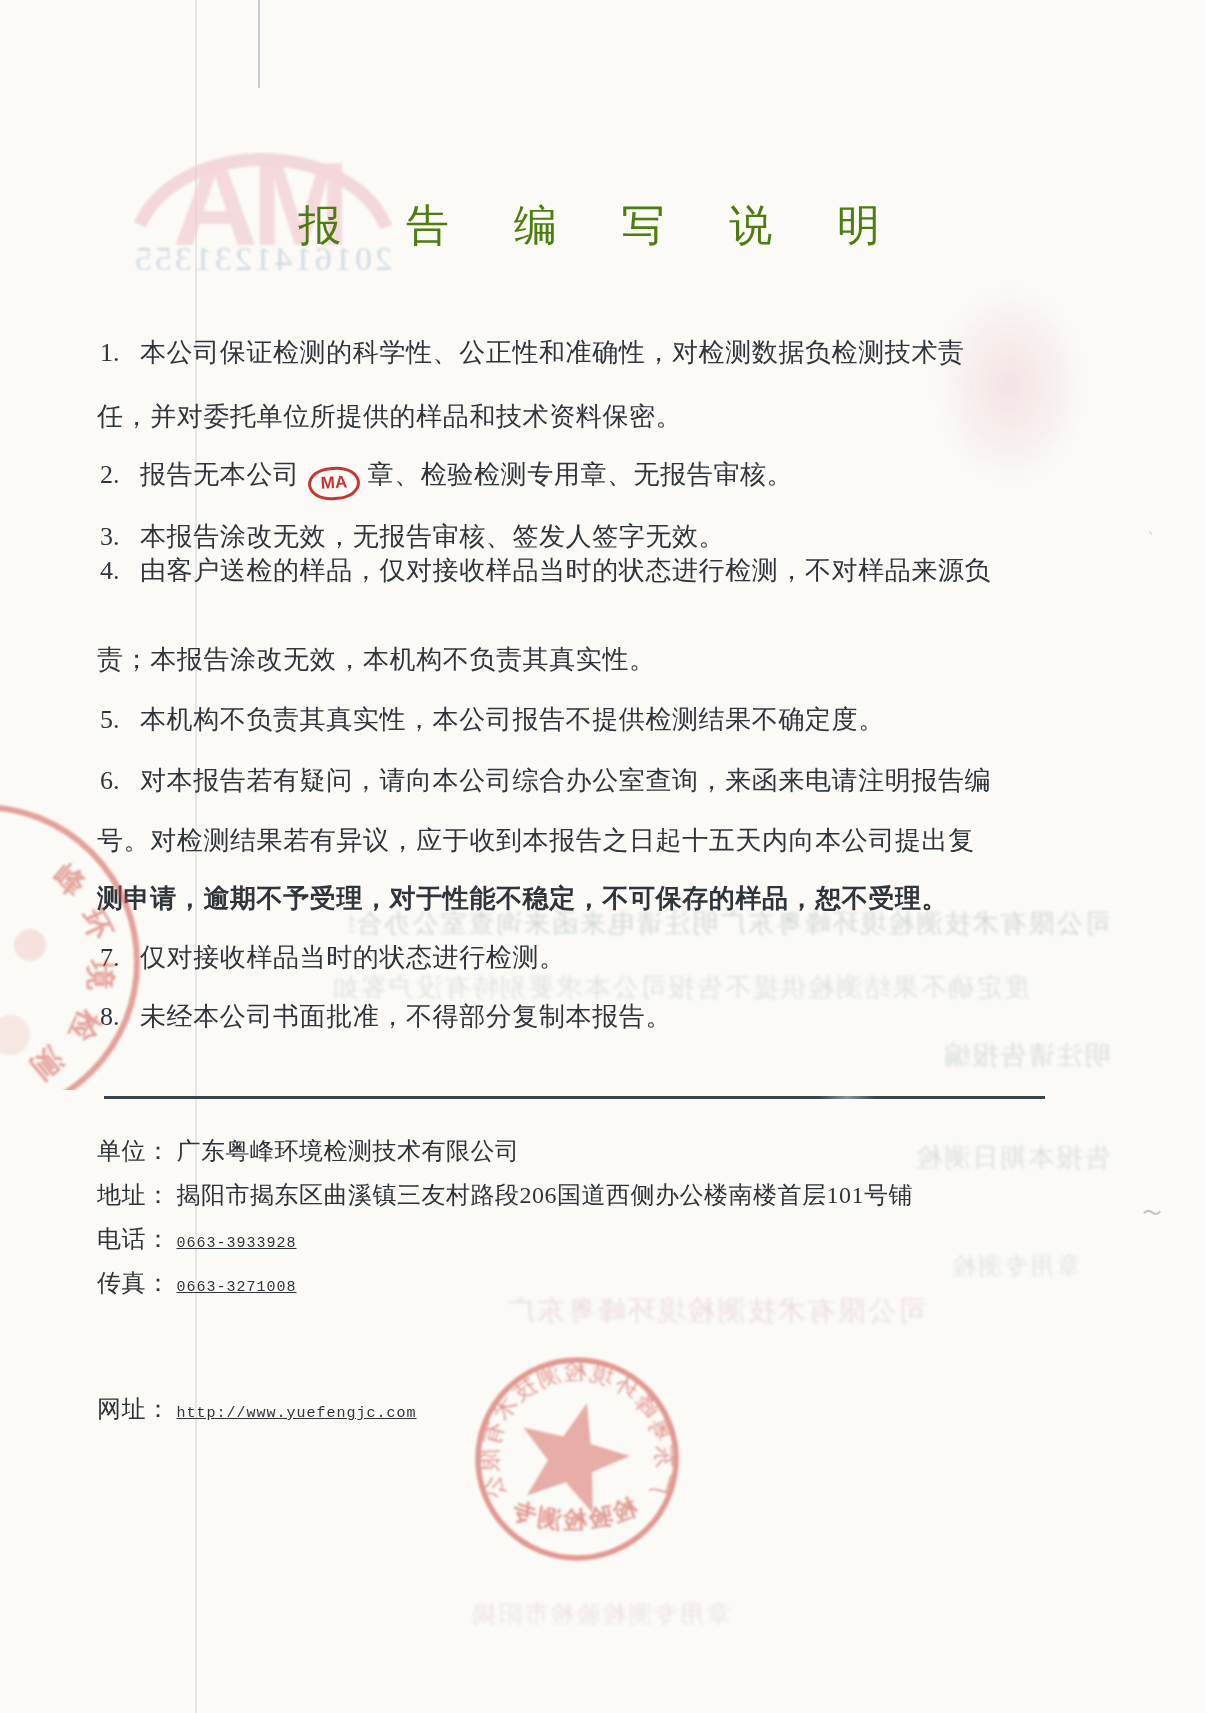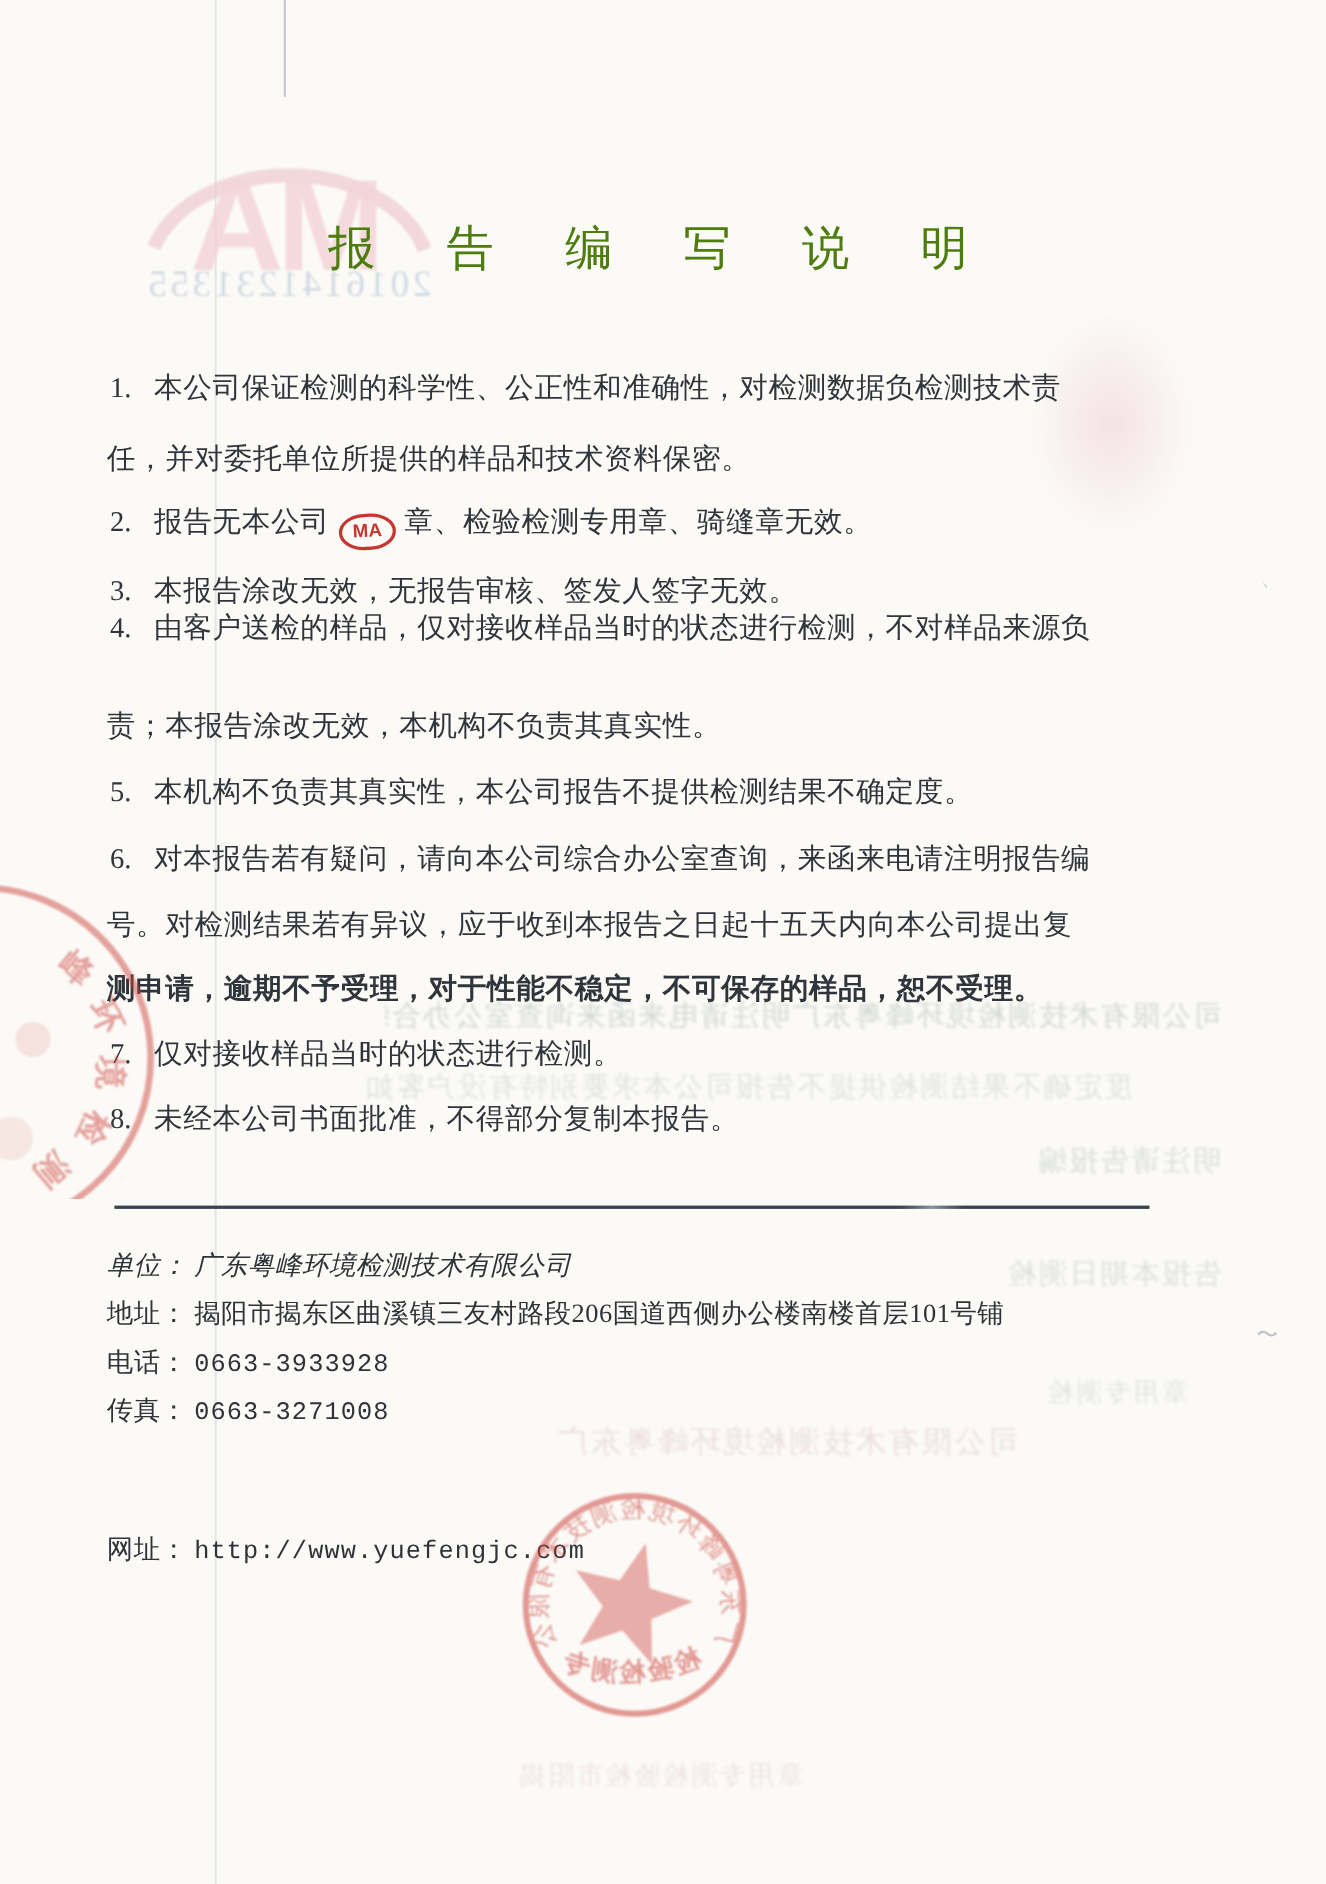--- a/index.html
+++ b/index.html
@@ -31,21 +31,21 @@
     transform:translateY(5px) rotate(-3deg);
     font-family:"Liberation Sans","DejaVu Sans",sans-serif;
   }
   
   .rule{position:absolute;left:104px;top:1096px;width:941px;height:3px;
     background:linear-gradient(90deg,#3a4450 0%,#3a4450 76%,#8893a0 79%,#39434f 82%,#39434f 100%);}
   .frow{position:absolute;left:97px;font-size:24px;line-height:34px;
     letter-spacing:.5px;white-space:nowrap;color:#2e3338;}
   .frow .fv{margin-left:6px;}
   .frow .mono{font-family:"Liberation Mono","DejaVu Sans Mono",monospace;
-    font-size:23px;letter-spacing:1px;}
+    font-size:15px;letter-spacing:1px;text-decoration:underline;}
   
   .mirror{transform:scaleX(-1);}
   .bleed-logo{position:absolute;left:128px;top:75px;width:270px;height:175px;
     filter:blur(1.2px);opacity:.8;}
   .bleed-serial{position:absolute;left:126px;top:240px;width:272px;text-align:center;
     font-size:34px;letter-spacing:3px;color:#b6c4d6;opacity:.6;filter:blur(1px);
     font-family:"Liberation Serif",serif;}
   .strip{position:absolute;font-size:26px;white-space:nowrap;overflow:hidden;
     filter:blur(1.6px);letter-spacing:2px;}
   .strip.green{color:#7f938a;}
@@ -73,36 +73,36 @@
 
   <div class="bleed-serial mirror">2016141231355</div>
 
   <div class="smudge"></div>
 
   <div class="title">报 告 编 写 说 明</div>
 
   <div id="notes-layer">
       <div class="ln" style="top: 334px;"><span class="n">1.</span><span>本公司保证检测的科学性、公正性和准确性，对检测数据负检测技术责</span></div>
       <div class="ln" style="top: 398px;"><span>任，并对委托单位所提供的样品和技术资料保密。</span></div>
-      <div class="ln" style="top: 456px;"><span class="n">2.</span><span>报告无本公司</span><span class="ma">MA</span><span>章、检验检测专用章、骑缝章无效。</span></div>
+      <div class="ln" style="top: 456px;"><span class="n">2.</span><span>报告无本公司</span><span class="ma">MA</span><span>章、检验检测专用章、无报告审核。</span></div>
       <div class="ln" style="top: 518px;"><span class="n">3.</span><span>本报告涂改无效，无报告审核、签发人签字无效。</span></div>
       <div class="ln" style="top: 552px;"><span class="n">4.</span><span>由客户送检的样品，仅对接收样品当时的状态进行检测，不对样品来源负</span></div>
       <div class="ln" style="top: 641px;"><span>责；本报告涂改无效，本机构不负责其真实性。</span></div>
       <div class="ln" style="top: 701px;"><span class="n">5.</span><span>本机构不负责其真实性，本公司报告不提供检测结果不确定度。</span></div>
       <div class="ln" style="top: 762px;"><span class="n">6.</span><span>对本报告若有疑问，请向本公司综合办公室查询，来函来电请注明报告编</span></div>
       <div class="ln" style="top: 822px;"><span>号。对检测结果若有异议，应于收到本报告之日起十五天内向本公司提出复</span></div>
       <div class="ln" style="top: 880px; font-weight: bold;"><span>测申请，逾期不予受理，对于性能不稳定，不可保存的样品，恕不受理。</span></div>
       <div class="ln" style="top: 939px;"><span class="n">7.</span><span>仅对接收样品当时的状态进行检测。</span></div>
       <div class="ln" style="top: 998px;"><span class="n">8.</span><span>未经本公司书面批准，不得部分复制本报告。</span></div>
     </div>
 
   <div class="rule"></div>
 
   <div id="footer-layer">
-      <div class="frow" style="top: 1134px; font-style: italic;"><span>单位：</span><span class="fv">广东粤峰环境检测技术有限公司</span></div>
+      <div class="frow" style="top: 1134px;"><span>单位：</span><span class="fv">广东粤峰环境检测技术有限公司</span></div>
       <div class="frow" style="top: 1178px;"><span>地址：</span><span class="fv">揭阳市揭东区曲溪镇三友村路段206国道西侧办公楼南楼首层101号铺</span></div>
       <div class="frow" style="top: 1222px;"><span>电话：</span><span class="fv mono">0663-3933928</span></div>
       <div class="frow" style="top: 1266px;"><span>传真：</span><span class="fv mono">0663-3271008</span></div>
       <div class="frow" style="top: 1392px;"><span>网址：</span><span class="fv mono">http://www.yuefengjc.com</span></div>
     </div>
 
   <div id="strips-layer">
       <div class="strip mirror green" style="left: 350px; top: 906px; width: 760px; font-size: 26px; opacity: 0.32;">司公限有术技测检境环峰粤东广明注请电来函来询查室公办合综</div>
       <div class="strip mirror green" style="left: 330px; top: 970px; width: 700px; font-size: 26px; opacity: 0.22;">度定确不果结测检供提不告报司公本求要别特有没户客如</div>
       <div class="strip mirror green" style="left: 855px; top: 1038px; width: 255px; font-size: 26px; opacity: 0.28;">明注请告报编</div>

